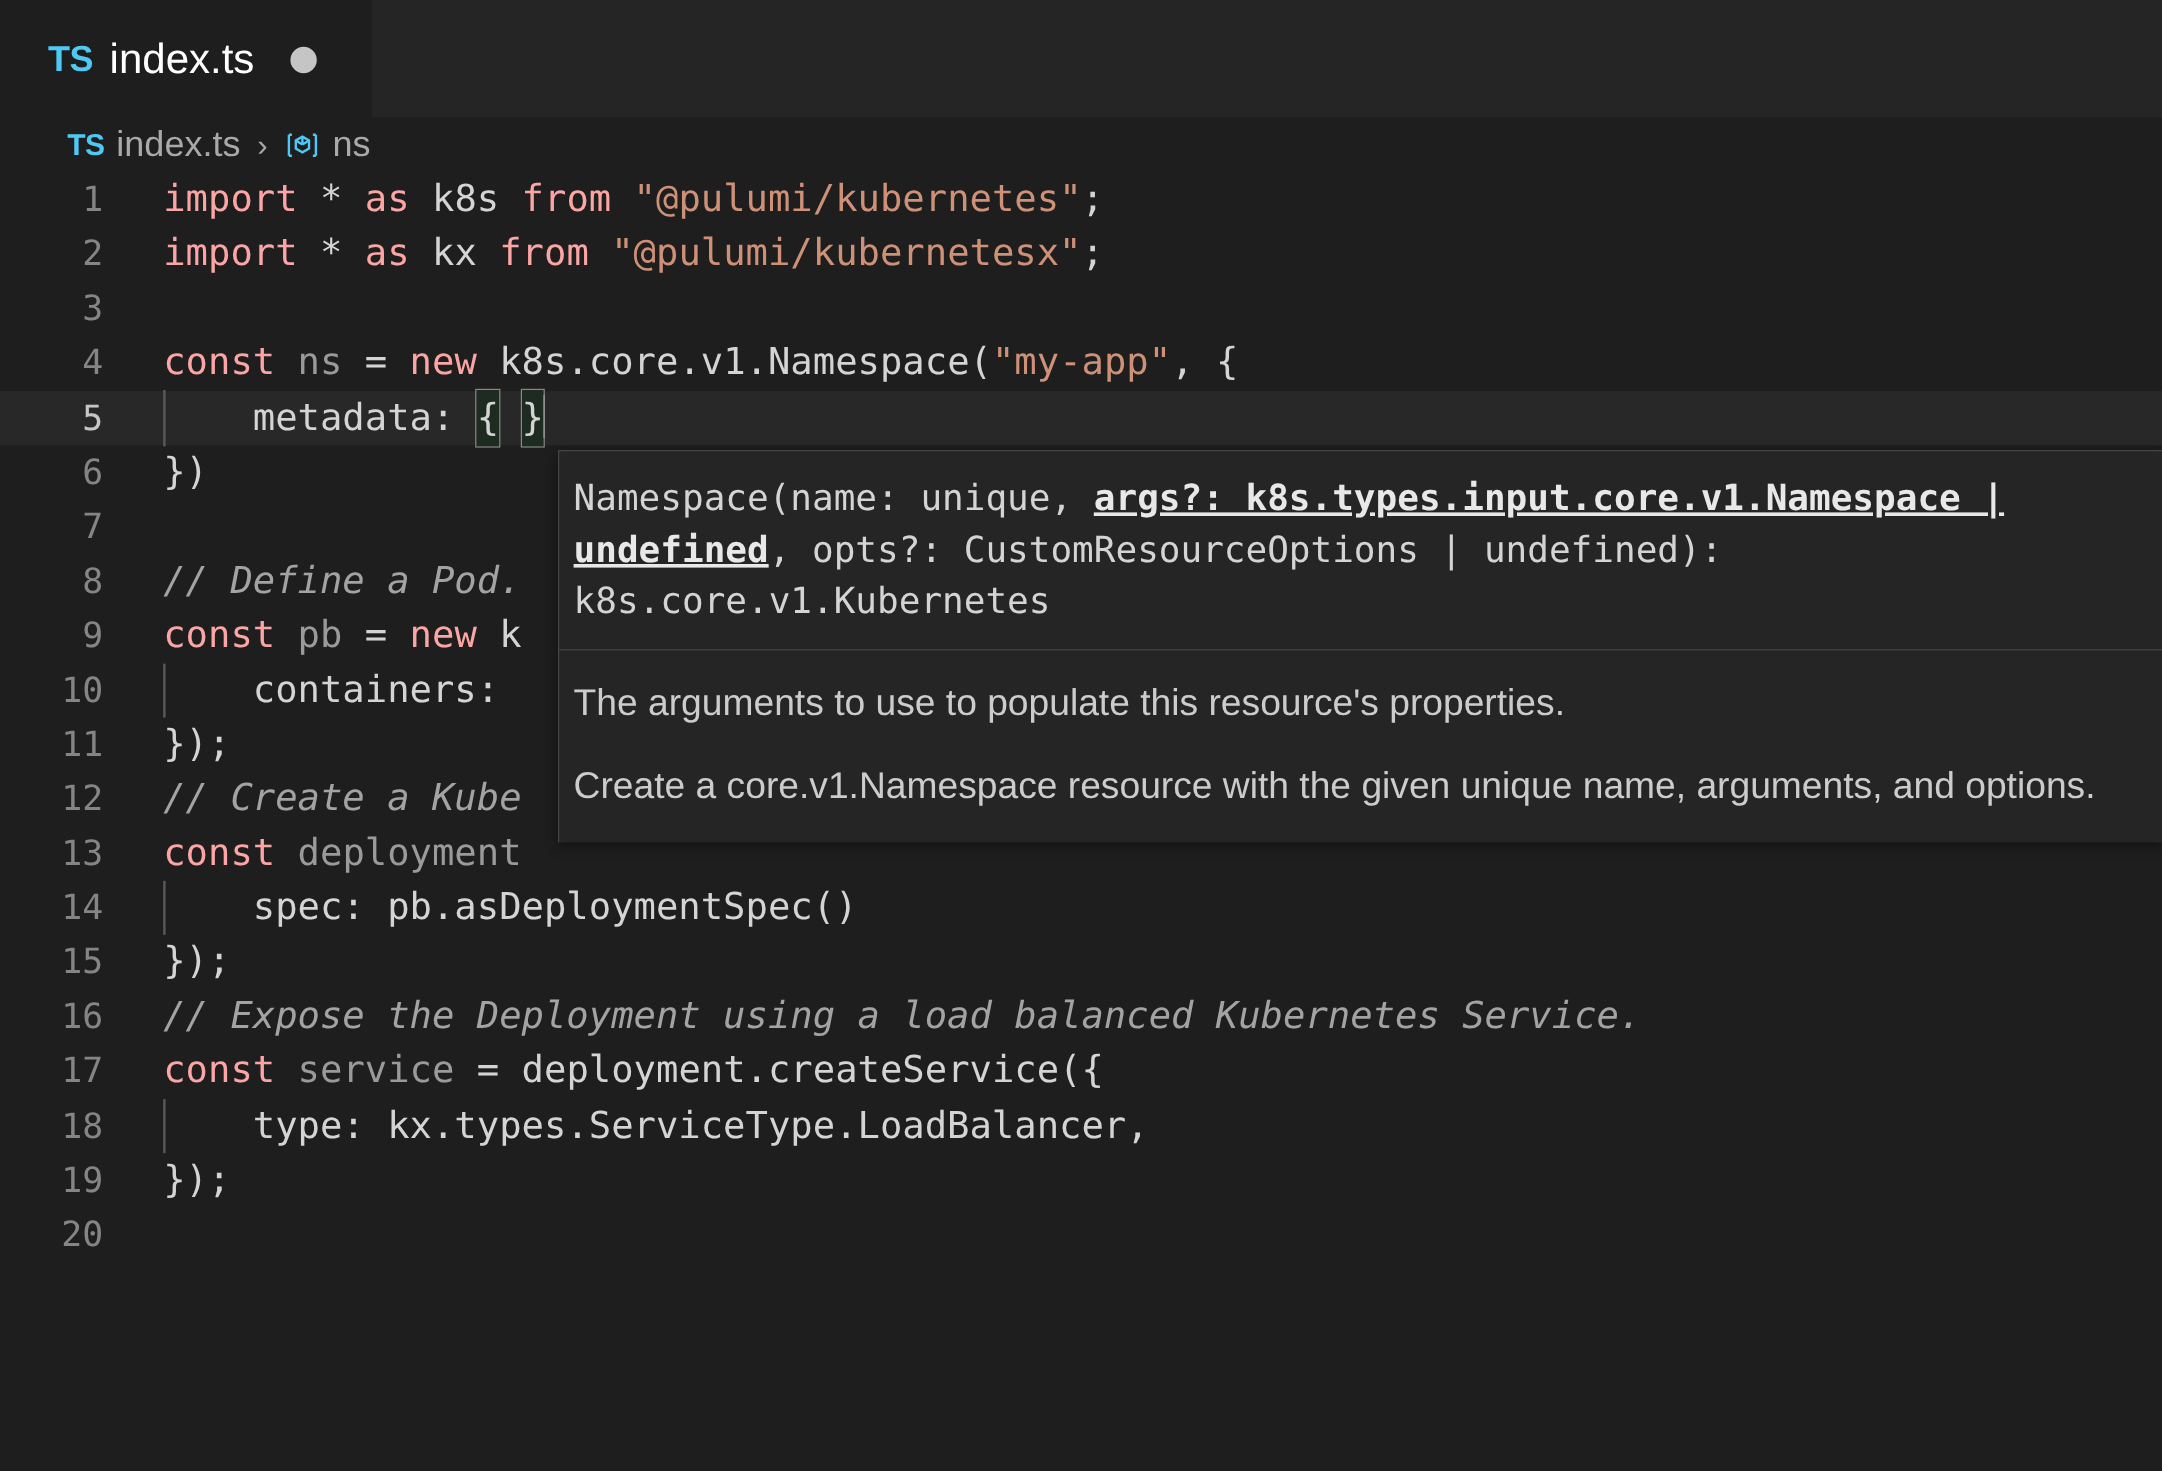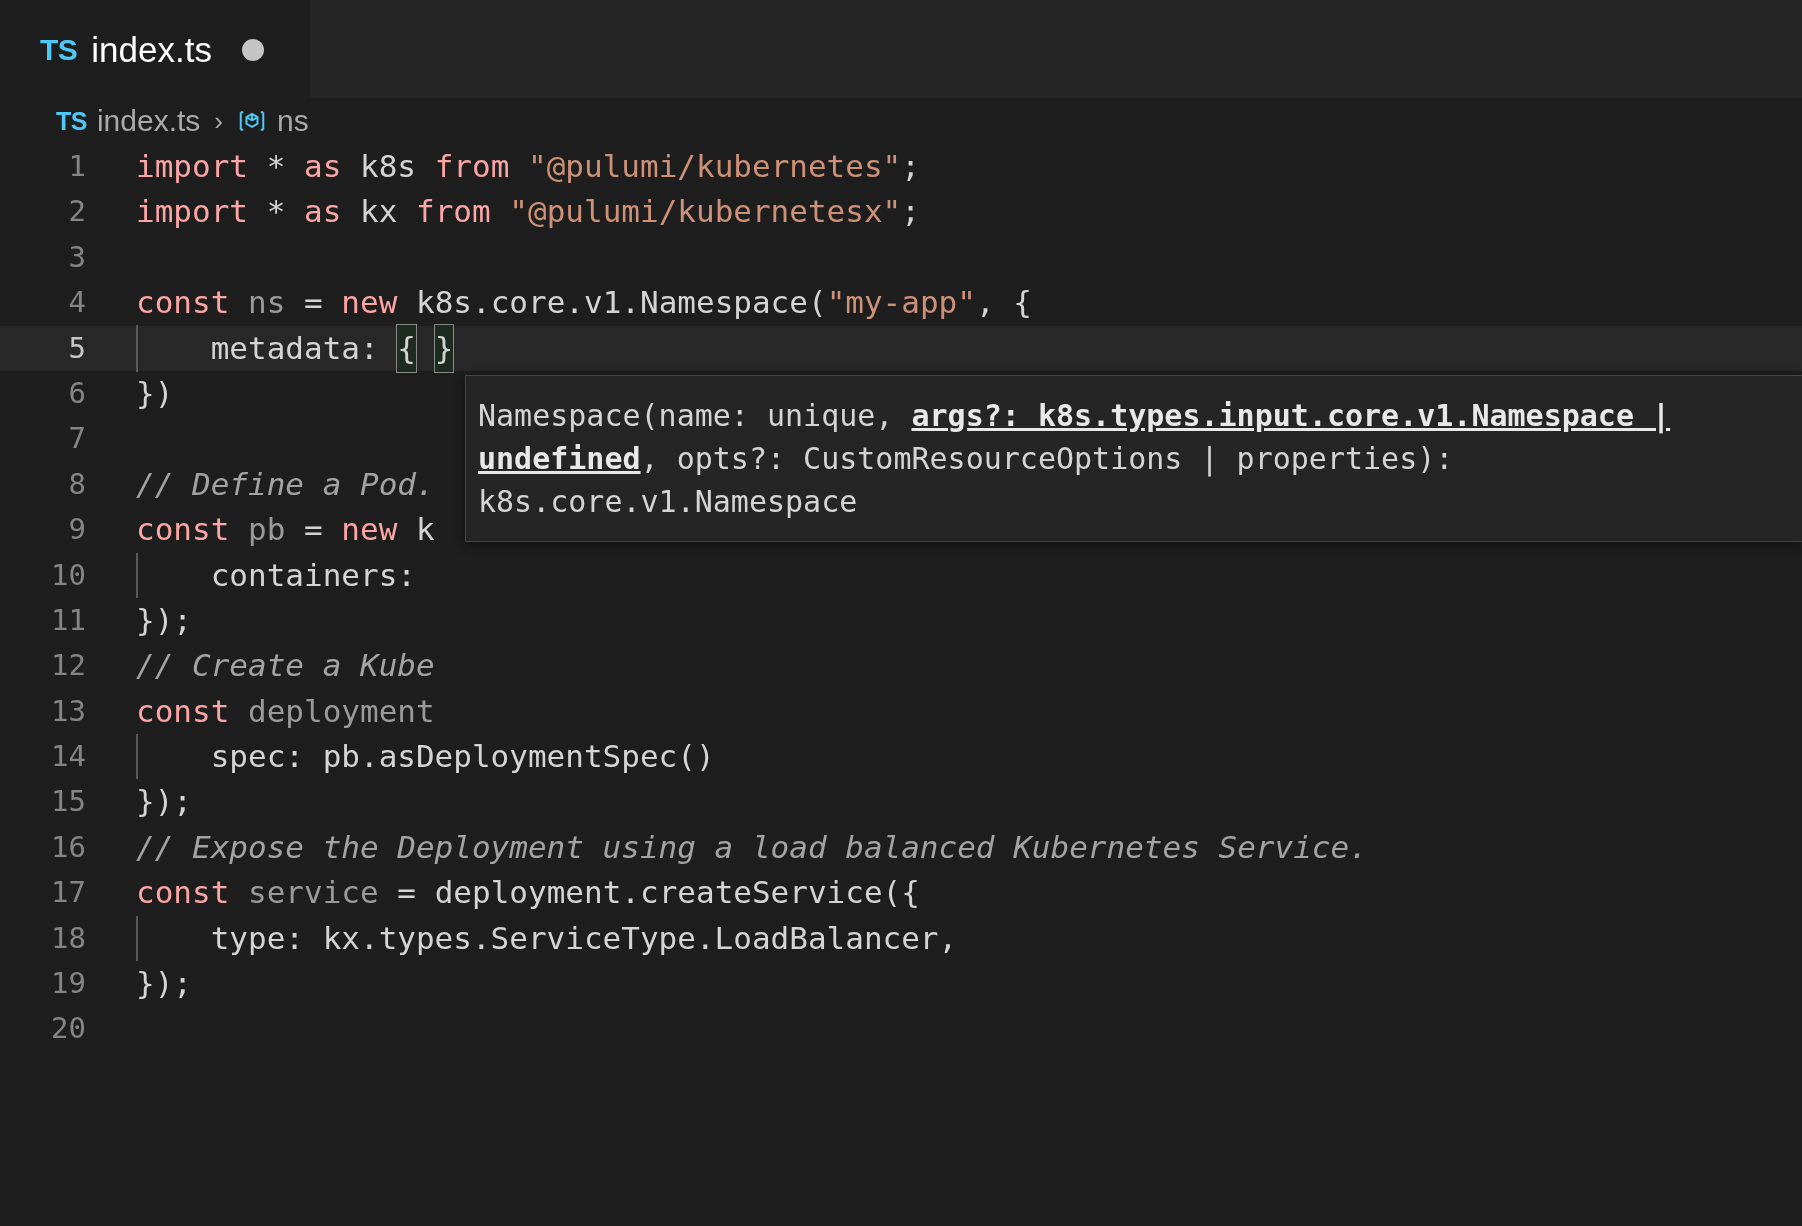--- a/index.html
+++ b/index.html
@@ -246,18 +246,22 @@
       </svg>
     </span>
     <span class="bc-text">ns</span>
   </div>
 
   <div class="editor">
     <div class="lines" id="lines"><div class="line"><div class="lnum">1</div><div class="code"><span class="kw">import</span><span class="plain"> </span><span class="plain">*</span><span class="plain"> </span><span class="kw">as</span><span class="plain"> </span><span class="plain">k8s</span><span class="plain"> </span><span class="kw">from</span><span class="plain"> </span><span class="str">"@pulumi/kubernetes"</span><span class="plain">;</span></div></div><div class="line"><div class="lnum">2</div><div class="code"><span class="kw">import</span><span class="plain"> </span><span class="plain">*</span><span class="plain"> </span><span class="kw">as</span><span class="plain"> </span><span class="plain">kx</span><span class="plain"> </span><span class="kw">from</span><span class="plain"> </span><span class="str">"@pulumi/kubernetesx"</span><span class="plain">;</span></div></div><div class="line"><div class="lnum">3</div><div class="code"></div></div><div class="line"><div class="lnum">4</div><div class="code"><span class="kw">const</span><span class="plain"> </span><span class="var">ns</span><span class="plain"> </span><span class="plain">=</span><span class="plain"> </span><span class="kw">new</span><span class="plain"> </span><span class="plain">k8s.core.v1.Namespace</span><span class="plain">(</span><span class="str">"my-app"</span><span class="plain">, {</span></div></div><div class="line current"><div class="lnum">5</div><div class="code"><span class="guide"></span><span class="plain">    metadata: </span><span class="brk">{</span><span class="plain"> </span><span class="brk">}</span><span class="cursor"></span></div></div><div class="line"><div class="lnum">6</div><div class="code"><span class="plain">})</span></div></div><div class="line"><div class="lnum">7</div><div class="code"></div></div><div class="line"><div class="lnum">8</div><div class="code"><span class="cmt">// Define a Pod.</span></div></div><div class="line"><div class="lnum">9</div><div class="code"><span class="kw">const</span><span class="plain"> </span><span class="var">pb</span><span class="plain"> </span><span class="plain">=</span><span class="plain"> </span><span class="kw">new</span><span class="plain"> </span><span class="plain">k</span></div></div><div class="line"><div class="lnum">10</div><div class="code"><span class="guide"></span><span class="plain">    containers:</span></div></div><div class="line"><div class="lnum">11</div><div class="code"><span class="plain">});</span></div></div><div class="line"><div class="lnum">12</div><div class="code"><span class="cmt">// Create a Kube</span></div></div><div class="line"><div class="lnum">13</div><div class="code"><span class="kw">const</span><span class="plain"> </span><span class="var">deployment</span></div></div><div class="line"><div class="lnum">14</div><div class="code"><span class="guide"></span><span class="plain">    spec: pb.asDeploymentSpec()</span></div></div><div class="line"><div class="lnum">15</div><div class="code"><span class="plain">});</span></div></div><div class="line"><div class="lnum">16</div><div class="code"><span class="cmt">// Expose the Deployment using a load balanced Kubernetes Service.</span></div></div><div class="line"><div class="lnum">17</div><div class="code"><span class="kw">const</span><span class="plain"> </span><span class="var">service</span><span class="plain"> </span><span class="plain">=</span><span class="plain"> </span><span class="plain">deployment.createService({</span></div></div><div class="line"><div class="lnum">18</div><div class="code"><span class="guide"></span><span class="plain">    type: kx.types.ServiceType.LoadBalancer,</span></div></div><div class="line"><div class="lnum">19</div><div class="code"><span class="plain">});</span></div></div><div class="line"><div class="lnum">20</div><div class="code"></div></div></div>
 
     <div class="sighelp">
       <div class="sig-head">
-        <span>Namespace(name: unique, </span><span class="sig-active">args?: k8s.types.input.core.v1.Namespace | undefined</span><span>, opts?: CustomResourceOptions | properties): k8s.core.v1.Namespace</span>
+        <span>Namespace(name: unique, </span><span class="sig-active">args?: k8s.types.input.core.v1.Namespace | undefined</span><span>, opts?: CustomResourceOptions | undefined): k8s.core.v1.Kubernetes</span>
       </div>
       <div class="sig-sep"></div>
+      <div class="sig-doc">
+        <p>The arguments to use to populate this resource's properties.</p>
+        <p>Create a core.v1.Namespace resource with the given unique name, arguments, and options.</p>
+      </div>
     </div>
   </div>
 </div>
 
 </body></html>

